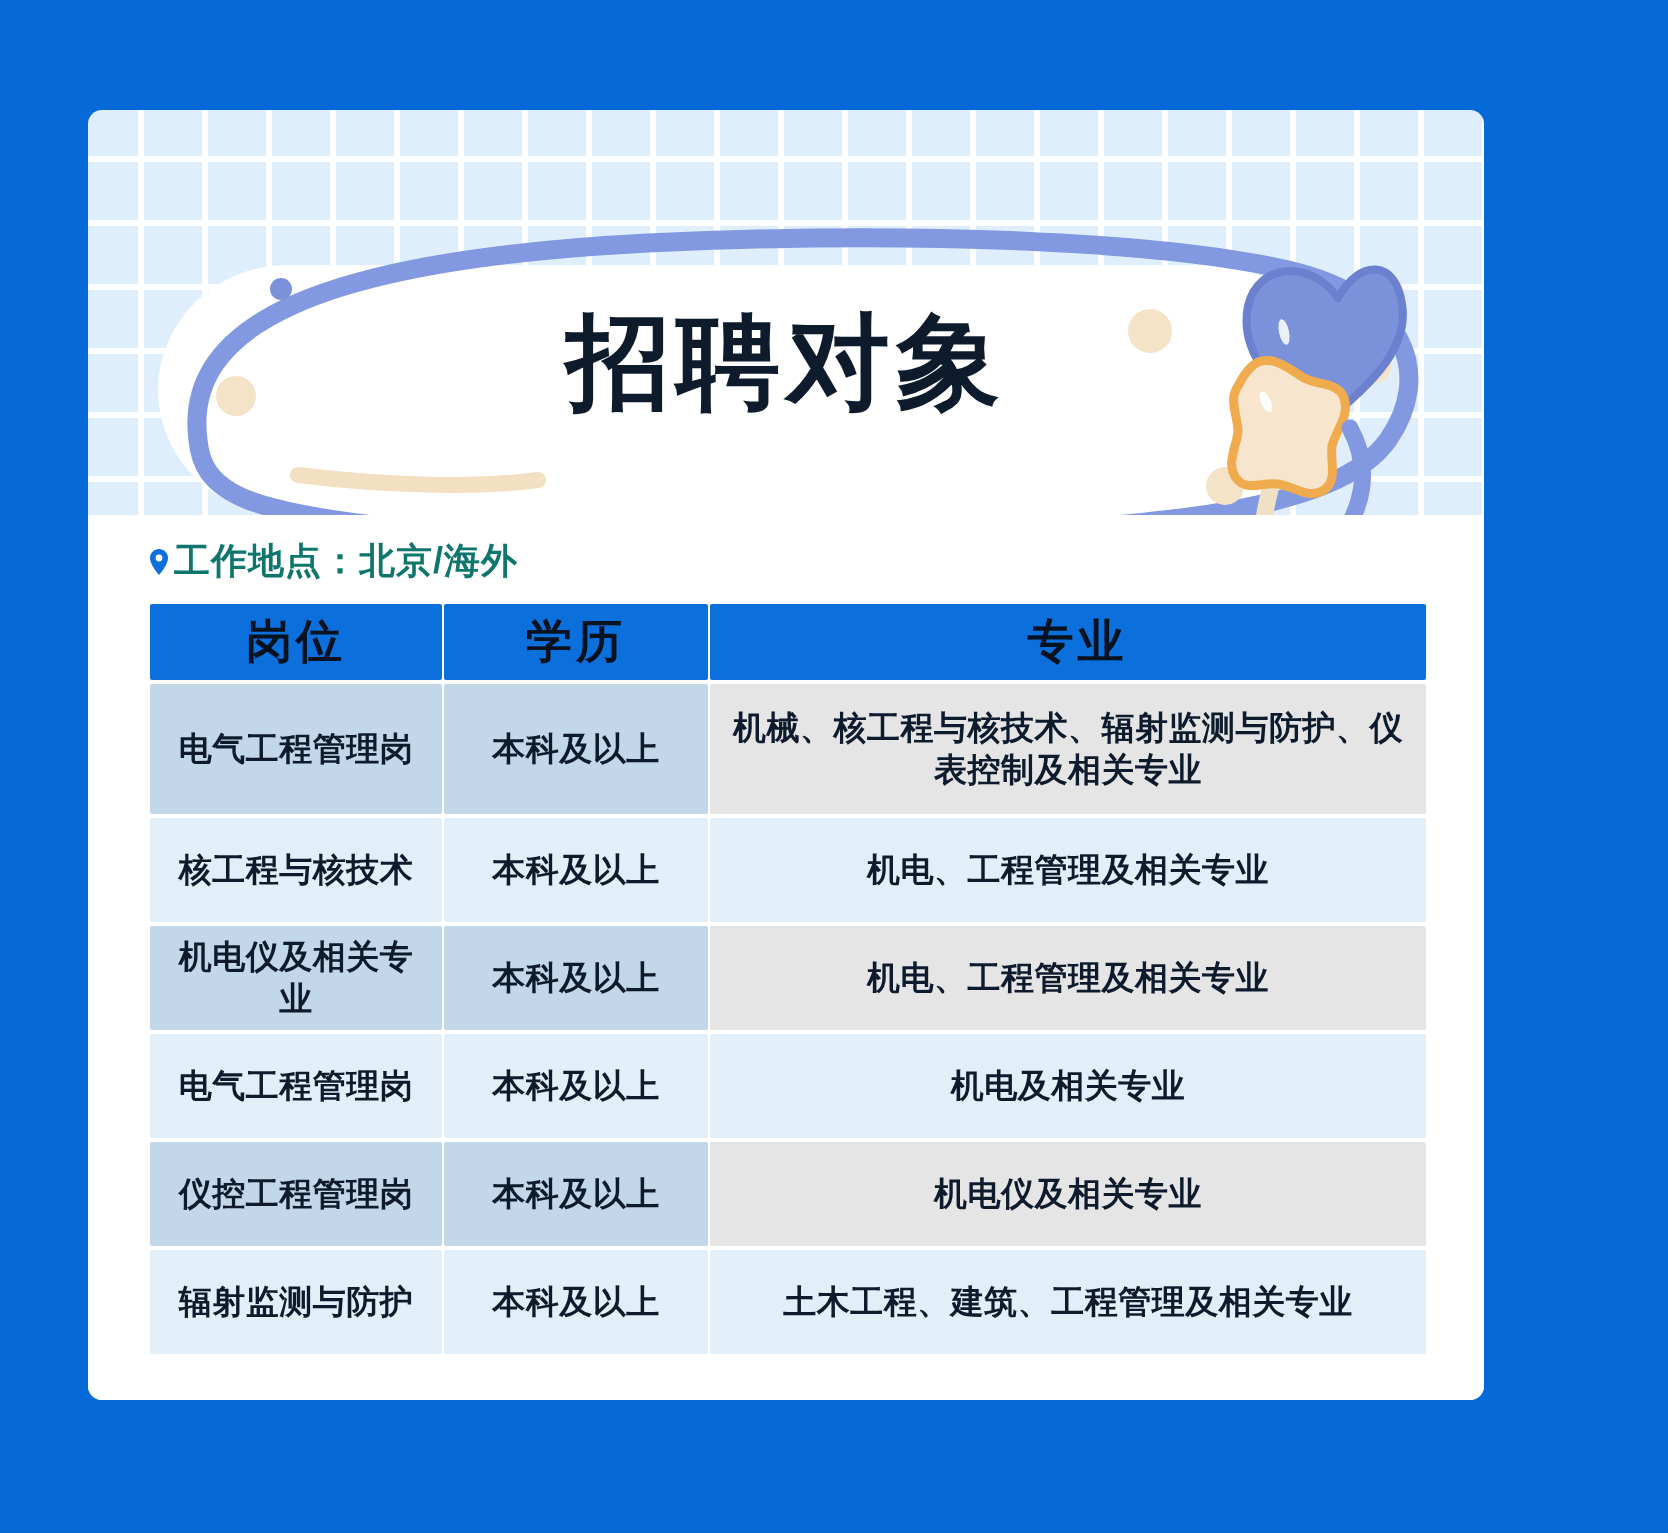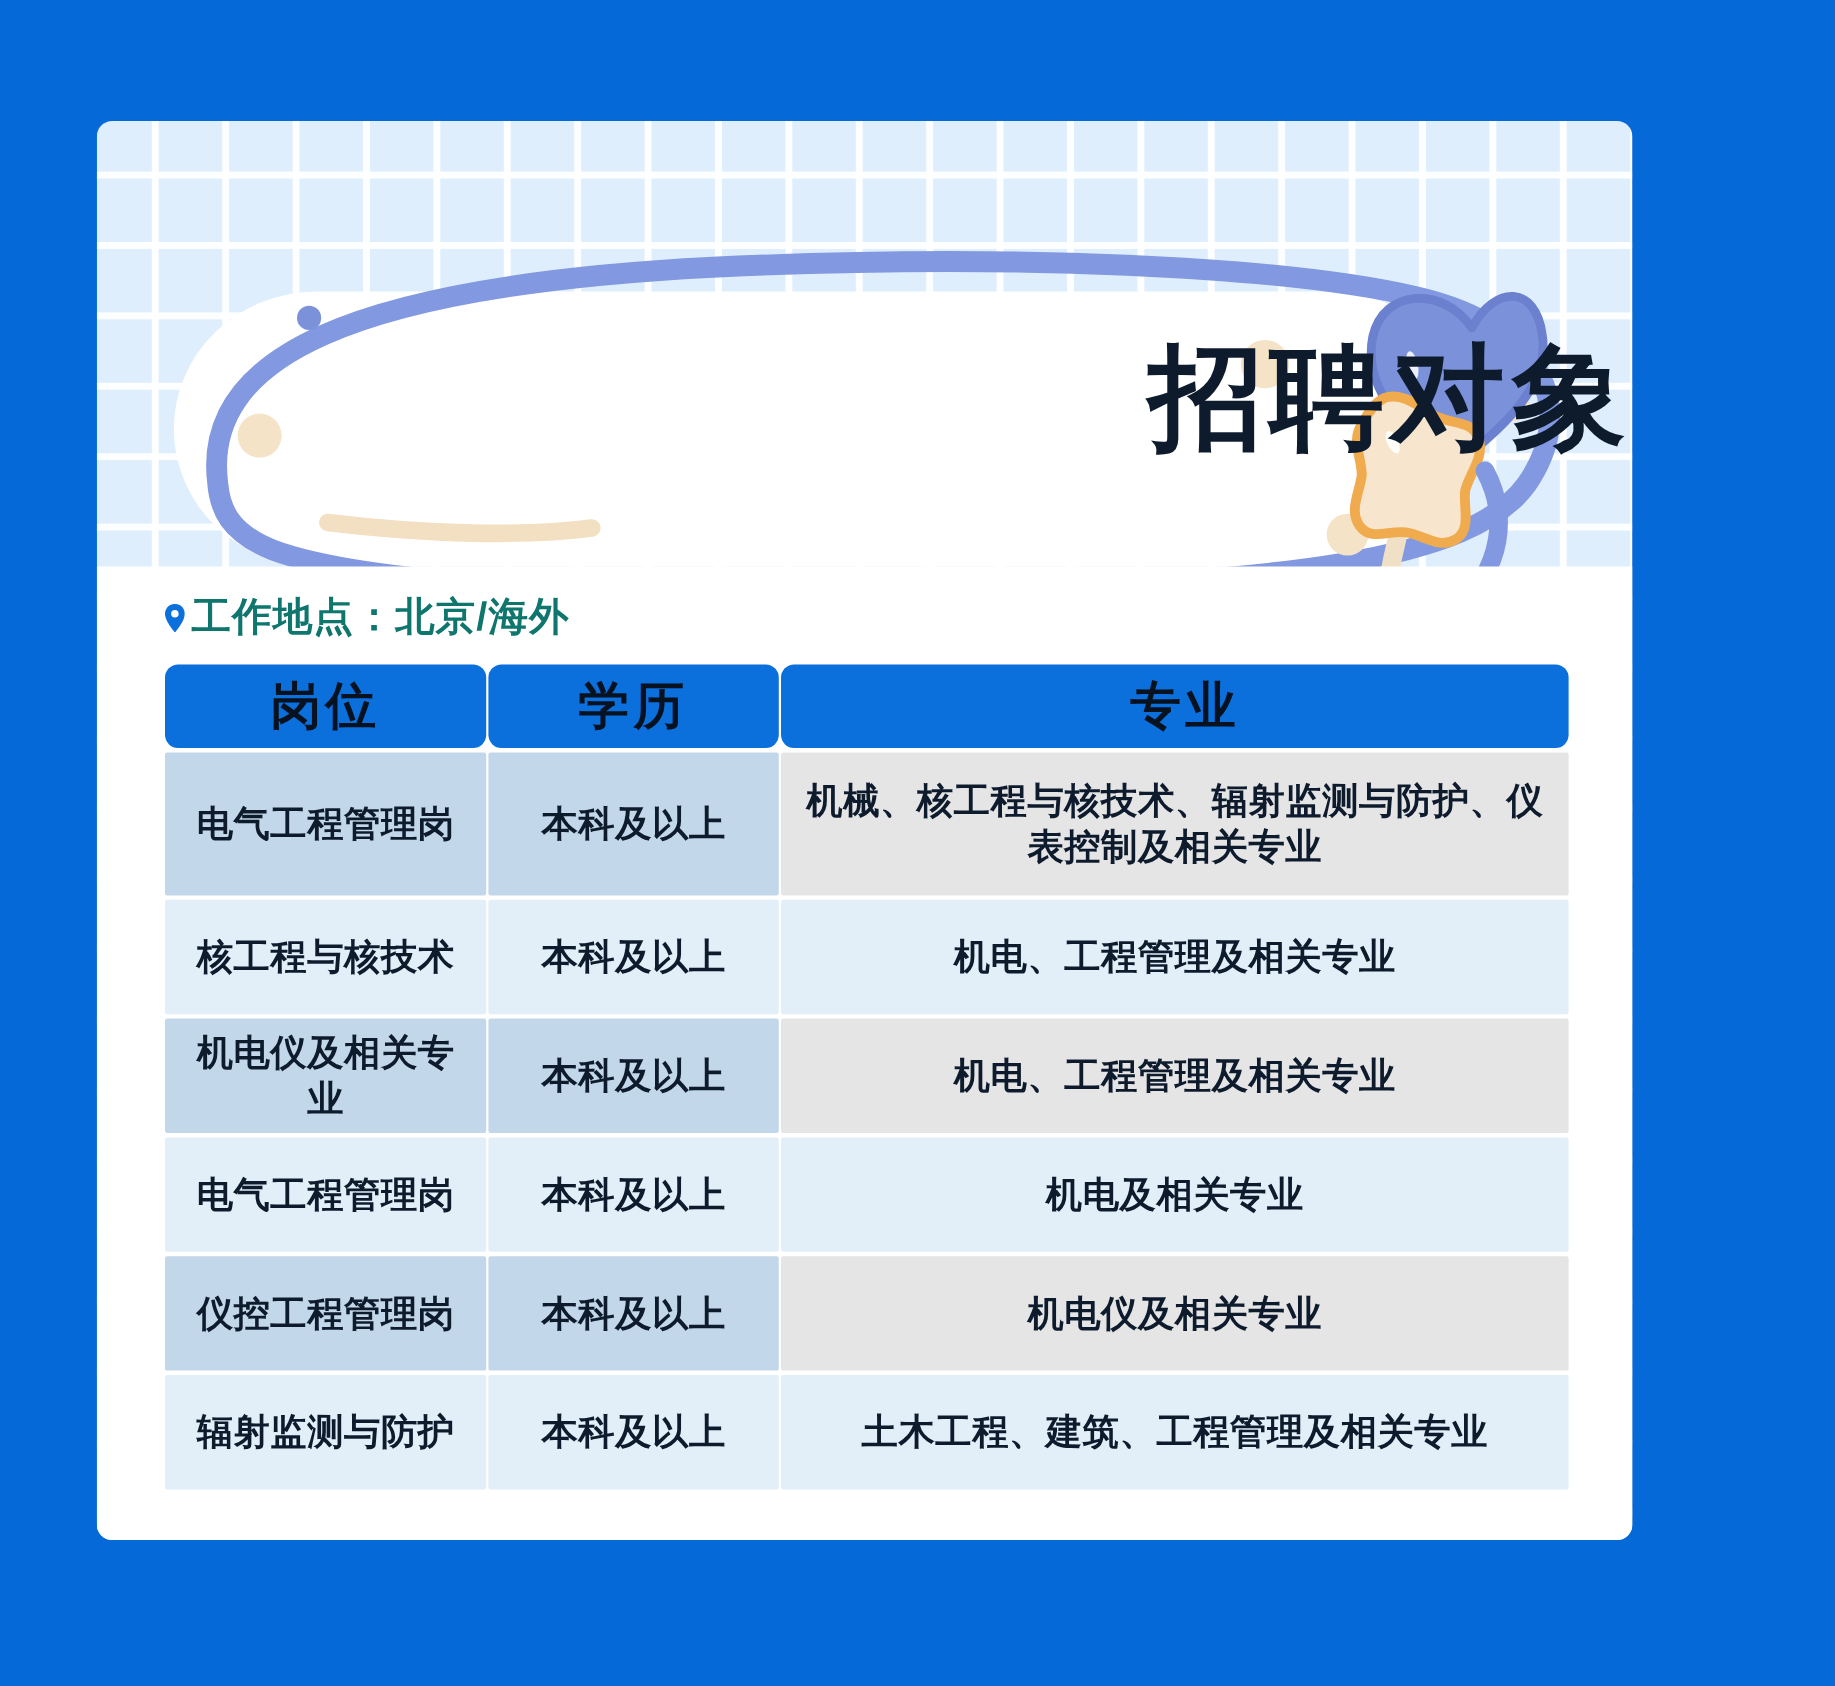--- a/index.html
+++ b/index.html
@@ -32,21 +32,21 @@
     left:70px;top:155px;
     width:1180px;height:250px;
     background:#ffffff;
     border-radius:130px/125px;
     filter:blur(0.4px);
   }
   
   #title{
     position:absolute;
     left:0;top:195px;width:1396px;
-    text-align:right;
+    text-align:center;
     font-size:104px;
     font-weight:bold;
     letter-spacing:6px;
     color:#0d1b2d;
     line-height:1.1;
   }
   
   #panel{
     position:absolute;
     left:0;top:405px;
@@ -69,21 +69,21 @@
     border-spacing:2px 4px;
     table-layout:fixed;
   }
   #table th{
     background:#0b6fdc;
     color:#06121f;
     font-size:46px;
     font-weight:bold;
     letter-spacing:4px;
     height:74px;
-    border-radius:12px;
+    border-radius:2px;
   }
   #table td{
     text-align:center;
     vertical-align:middle;
     font-size:33px;
     font-weight:bold;
     color:#0d1b2d;
     letter-spacing:.5px;
     line-height:1.28;
     padding:10px 14px;

